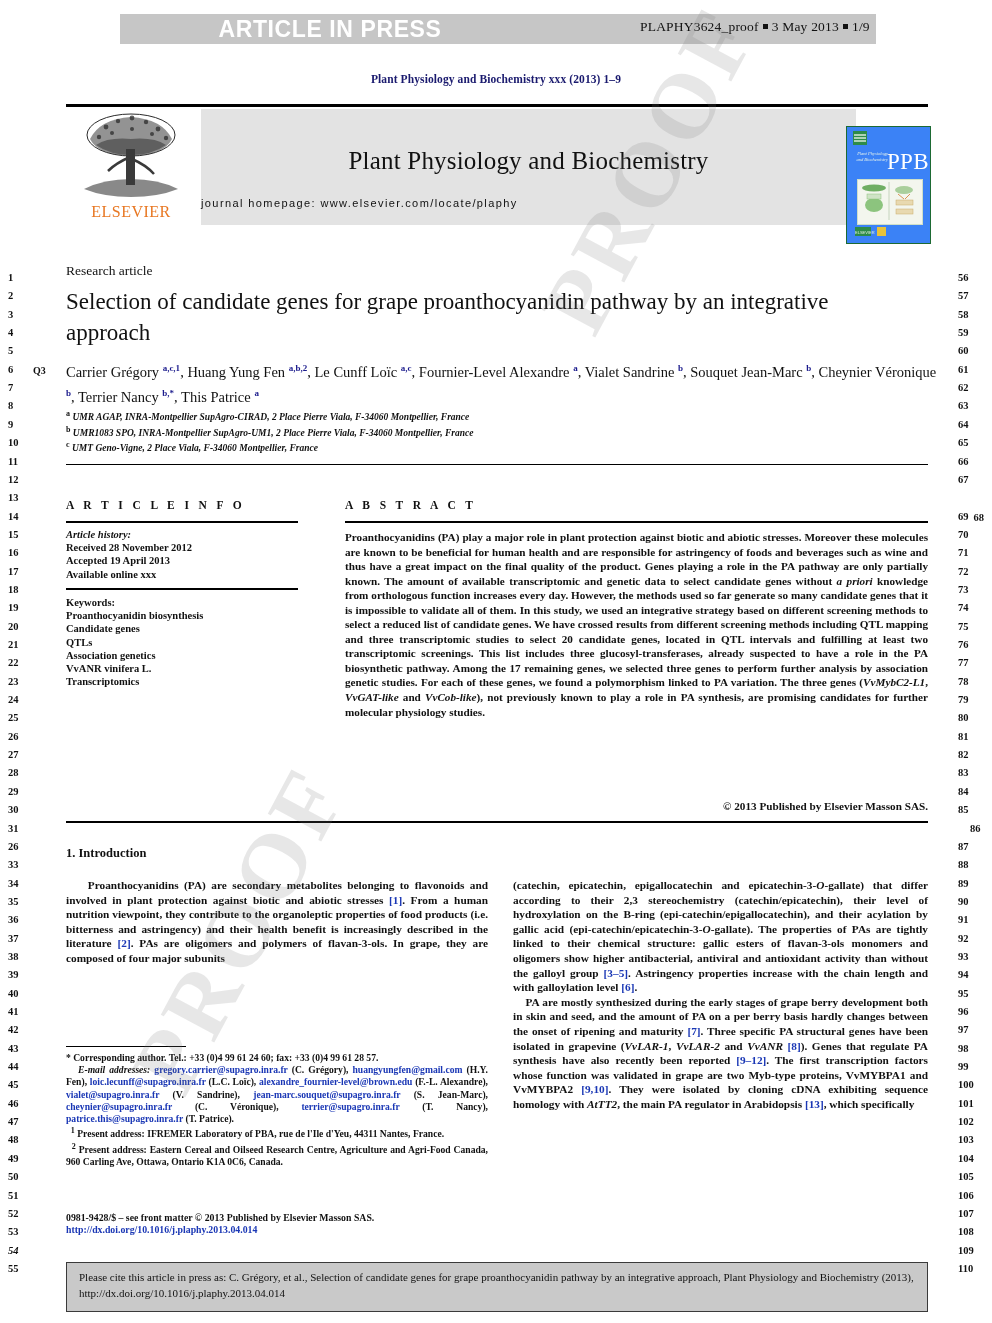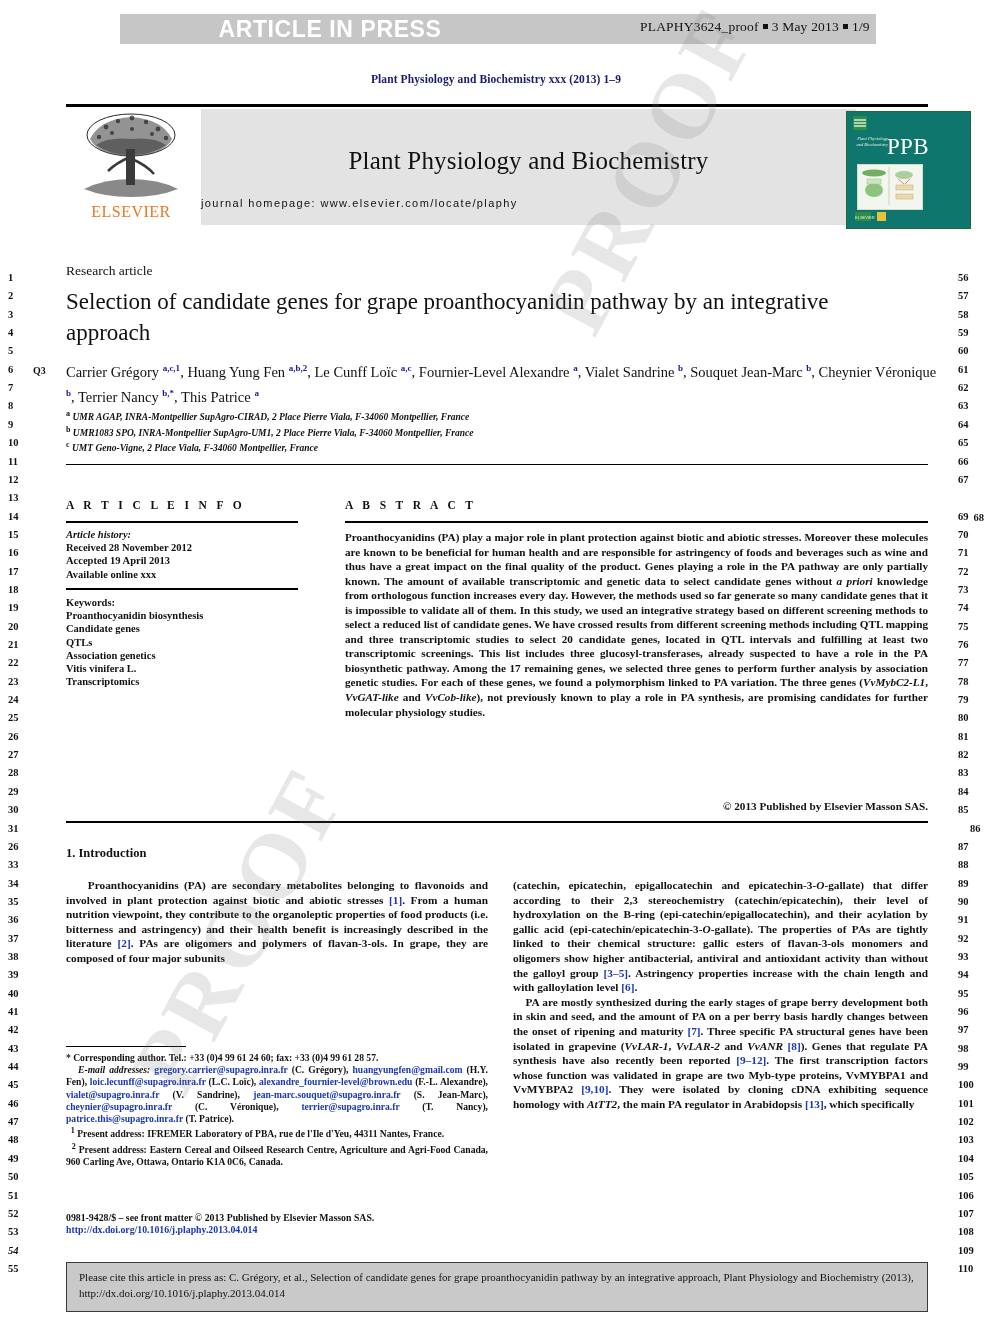--- a/index.html
+++ b/index.html
@@ -61,22 +61,22 @@
   
   .elsevier{position:absolute;left:0px;top:0px;width:130px;height:116px;}
   .els-word{
     position:absolute;left:0;top:94px;width:130px;text-align:center;
     font-family:"Liberation Serif",serif;font-size:16px;color:#e87722;
     letter-spacing:0.5px;font-weight:normal;
   }
 
   
   .ppb{
-    position:absolute;left:780px;top:2px;width:83px;height:116px;
-    background:#0f766e;border:1px solid #1d6a33;padding-left:40px;
+    position:absolute;left:780px;top:17px;width:83px;height:116px;
+    background:#3b82f6;border:1px solid #1d6a33;
   }
   .ppb-top{position:absolute;left:6px;top:4px;width:14px;height:14px;}
   .ppb-jn{position:absolute;left:7px;top:24px;width:34px;font-size:4.5px;color:#eaf5ea;
           line-height:6px;font-style:italic;text-align:right;}
   .ppb-abbr{position:absolute;left:40px;top:22px;font-size:23px;color:#fff;
             font-family:"Liberation Serif",serif;letter-spacing:0.3px;}
   .ppb-fig{position:absolute;left:10px;top:52px;width:64px;height:44px;background:#f3f6ee;
            border:1px solid #cfe0c8;}
   .ppb-foot{position:absolute;left:8px;top:99px;width:40px;height:11px;}
 
@@ -418,21 +418,21 @@
     <div>Available online xxx</div>
   </div>
 
   <div class="rule-info2"></div>
   <div class="kwblk">
     <div class="it">Keywords:</div>
     <div>Proanthocyanidin biosynthesis</div>
     <div>Candidate genes</div>
     <div>QTLs</div>
     <div>Association genetics</div>
-    <div class="it">Vitis vinifera L.</div>
+    <div class="it">VvANR vinifera L.</div>
     <div>Transcriptomics</div>
   </div>
 
   <div class="sechead abs-head">A B S T R A C T</div>
   <div class="rule-abs"></div>
   <div class="abstract">Proanthocyanidins (PA) play a major role in plant protection against biotic and abiotic stresses. Moreover these molecules are known to be beneficial for human health and are responsible for astringency of foods and beverages such as wine and thus have a great impact on the final quality of the product. Genes playing a role in the PA pathway are only partially known. The amount of available transcriptomic and genetic data to select candidate genes without <span class="it">a priori</span> knowledge from orthologous function increases every day. However, the methods used so far generate so many candidate genes that it is impossible to validate all of them. In this study, we used an integrative strategy based on different screening methods to select a reduced list of candidate genes. We have crossed results from different screening methods including QTL mapping and three transcriptomic studies to select 20 candidate genes, located in QTL intervals and fulfilling at least two transcriptomic screenings. This list includes three glucosyl-transferases, already suspected to have a role in the PA biosynthetic pathway. Among the 17 remaining genes, we selected three genes to perform further analysis by association genetic studies. For each of these genes, we found a polymorphism linked to PA variation. The three genes (<span class="it">VvMybC2-L1</span>, <span class="it">VvGAT-like</span> and <span class="it">VvCob-like</span>), not previously known to play a role in PA synthesis, are promising candidates for further molecular physiology studies.</div>
   <div class="copyline">© 2013 Published by Elsevier Masson SAS.</div>
   <div class="rule-absend"></div>
 
   <div class="intro-head">1. Introduction</div>

